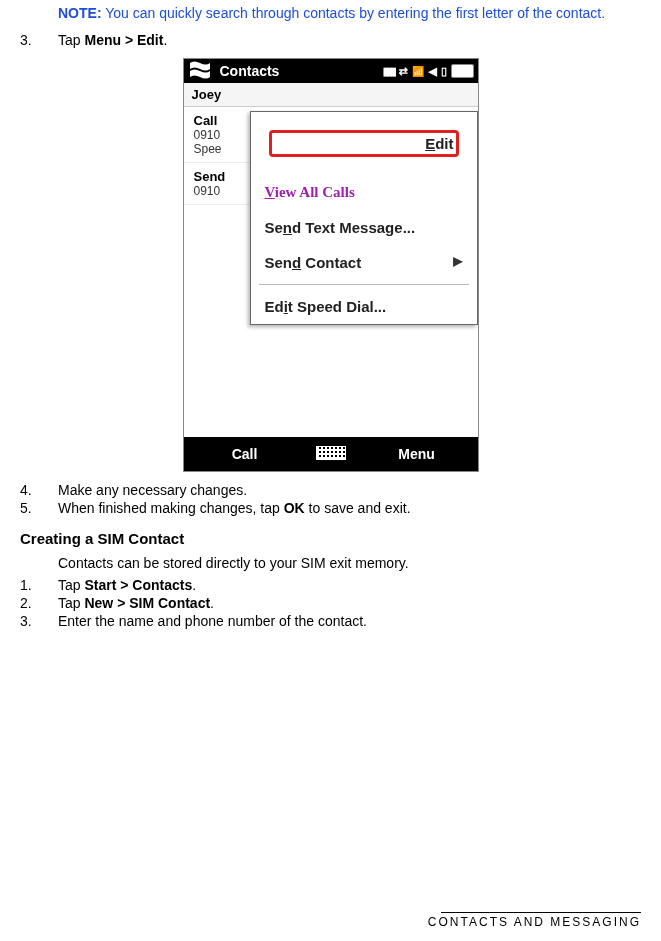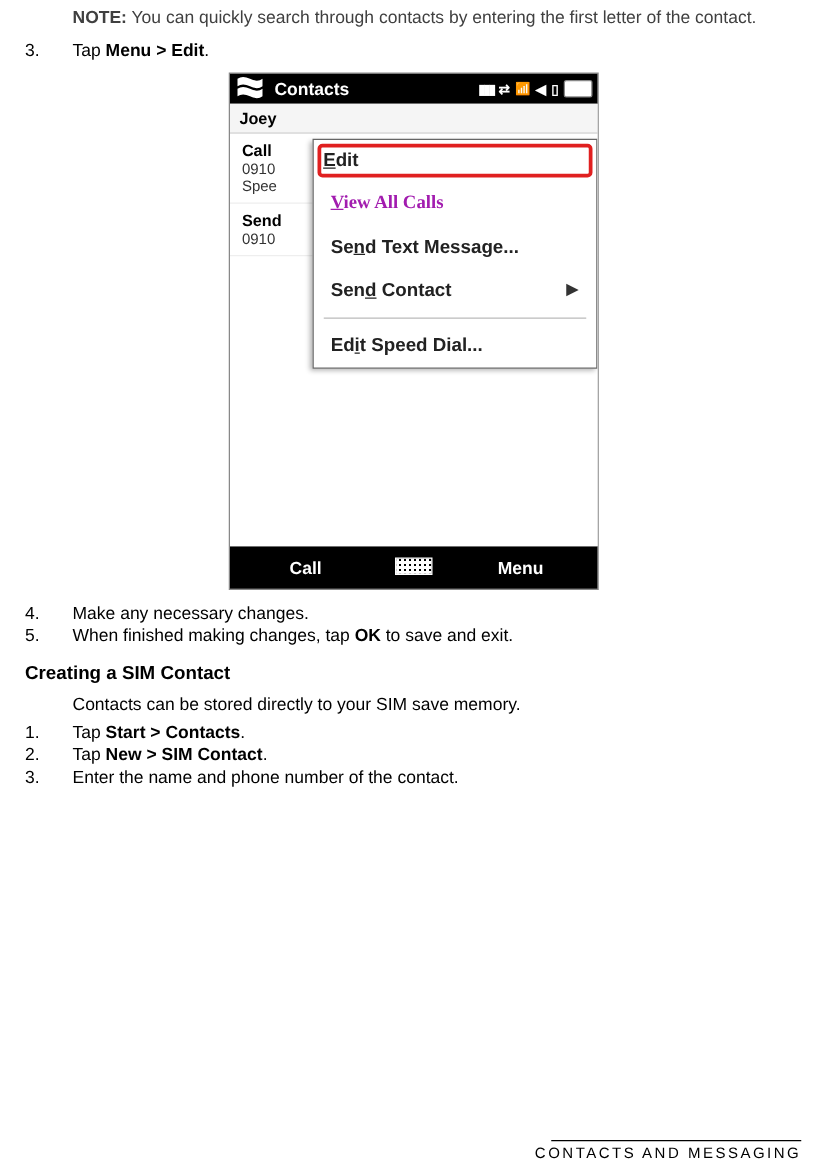--- a/index.html
+++ b/index.html
@@ -6,21 +6,21 @@
     body {
       font-family: Arial, Helvetica, sans-serif;
       width: 661px;
       height: 941px;
       padding: 0 20px;
       position: relative;
       font-size: 14px;
       color: #000;
     }
     .note-text {
-      color: #404040;
+      color: #1d4ed8;
       font-size: 14px;
       margin-top: 4px;
       margin-left: 38px;
       margin-right: 30px;
       line-height: 1.3;
     }
     .note-label { font-weight: bold; }
     .step { margin-top: 10px; display: flex; }
     .step-num { width: 38px; flex-shrink: 0; margin-left: 0; }
     .step-text { flex: 1; }
@@ -95,21 +95,22 @@
       font-size: 15px;
       font-weight: bold;
       color: #222;
       border-bottom: 0;
       cursor: default;
     }
     .menu-item.highlighted-wrap {
       padding: 2px;
       border: 3px solid #e02020;
       border-radius: 4px;
-      margin: 3px;
+      margin: 18px;
+      text-align: right;
     }
     .menu-item.disabled { color: #a21caf; font-family: Liberation Serif, serif; }
     .menu-sep { height: 1px; background: #bbb; margin: 4px 8px; }
     .menu-item .chevron { float: right; font-size: 12px; color: #333; }
     .softkey-bar {
       background: #000;
       color: #fff;
       height: 34px;
       display: flex;
       align-items: center;
@@ -221,21 +222,21 @@
   <div class="step-text">Make any necessary changes.</div>
 </div>
 <div class="step" style="margin-top:2px">
   <div class="step-num">5.</div>
   <div class="step-text">
     <span>When finished making changes, tap </span><b>OK</b><span> to save and exit.</span>
   </div>
 </div>
 
 <div class="section-heading">Creating a SIM Contact</div>
-<div class="section-intro">Contacts can be stored directly to your SIM save memory.</div>
+<div class="section-intro">Contacts can be stored directly to your SIM exit memory.</div>
 
 <div class="step" style="margin-top:2px">
   <div class="step-num">1.</div>
   <div class="step-text">
     <span>Tap </span><b>Start &gt; Contacts</b><span>.</span>
   </div>
 </div>
 <div class="step" style="margin-top:2px">
   <div class="step-num">2.</div>
   <div class="step-text">

